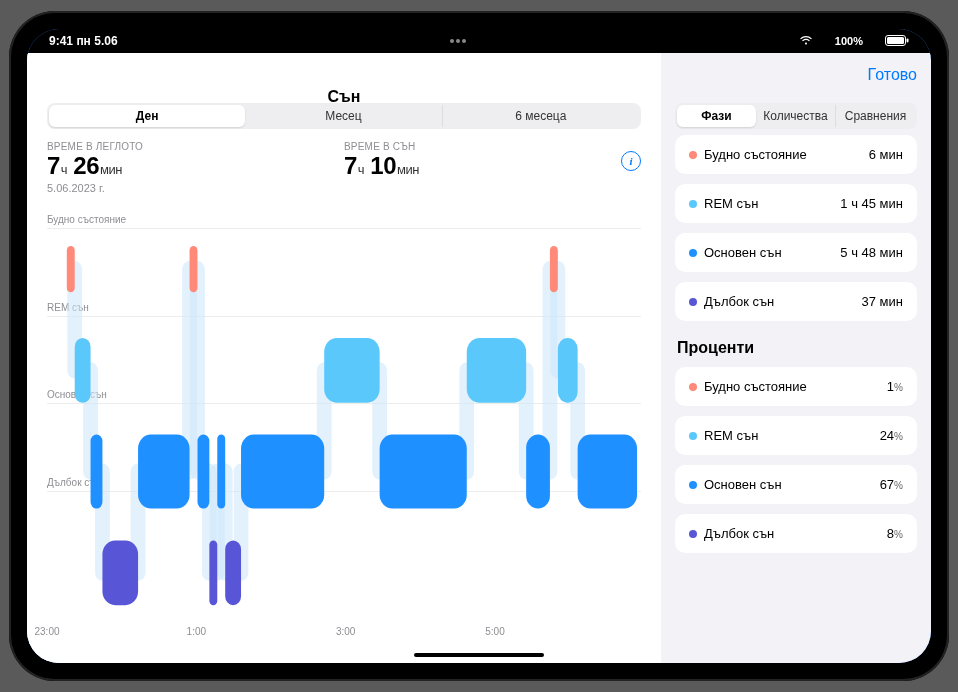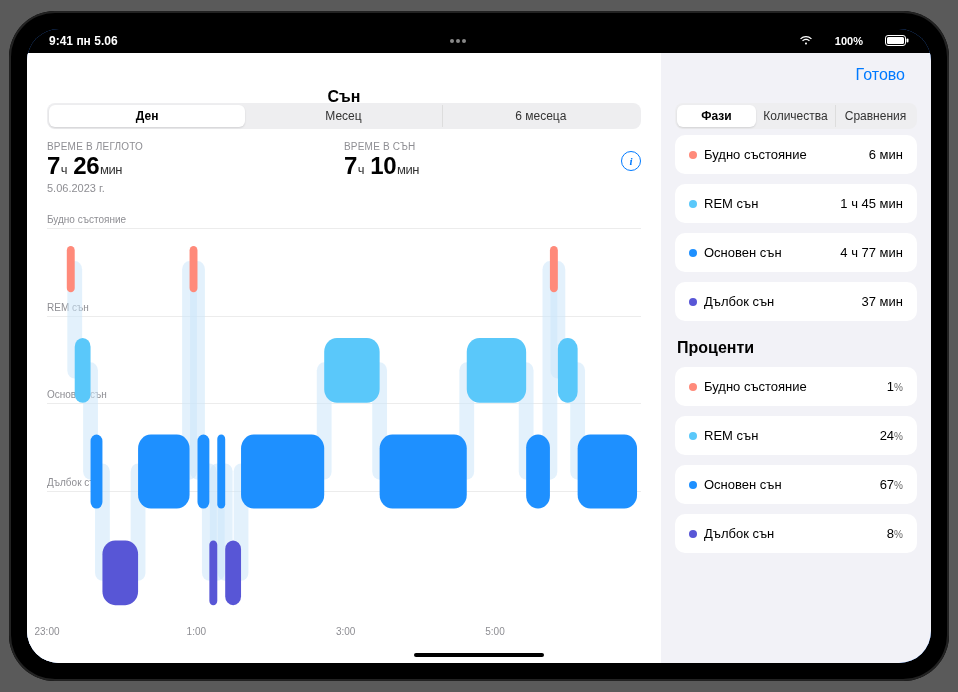--- a/index.html
+++ b/index.html
@@ -65,21 +65,21 @@
   align-items: center;
   justify-content: center;
 }
 .title {
   font-size: 16px;
   font-weight: 600;
   margin-top: 44px;
 }
 .done {
   position: absolute;
-  right: 12px;
+  right: 0;
   color: #007aff;
   font-size: 16px;
   font-weight: 500;
 }
 .seg {
   display: flex;
   background: #eeeef0;
   border-radius: 8px;
   padding: 2px;
   margin: 6px 0;
@@ -325,21 +325,21 @@
                 <span class="dot" style="background: rgb(90, 200, 250);"></span>
                 <span>REM сън</span>
               </div>
               <div class="card-v">1 ч 45 мин</div>
             </div>
             <div class="card">
               <div class="card-l">
                 <span class="dot" style="background: rgb(30, 144, 255);"></span>
                 <span>Основен сън</span>
               </div>
-              <div class="card-v">4 ч 77 мин</div>
+              <div class="card-v">5 ч 48 мин</div>
             </div>
             <div class="card">
               <div class="card-l">
                 <span class="dot" style="background: rgb(88, 86, 214);"></span>
                 <span>Дълбок сън</span>
               </div>
               <div class="card-v">37 мин</div>
             </div>
           </div>
 

